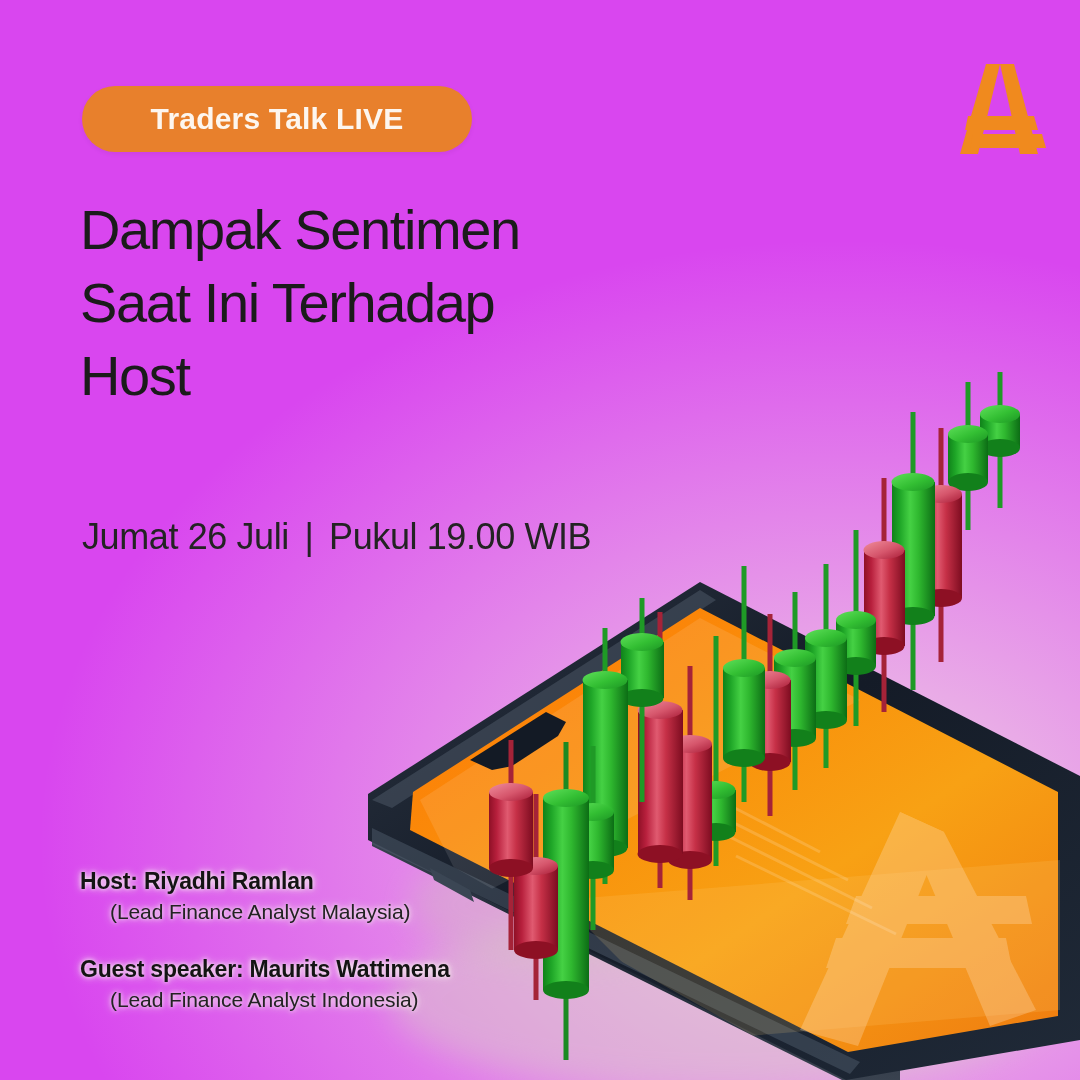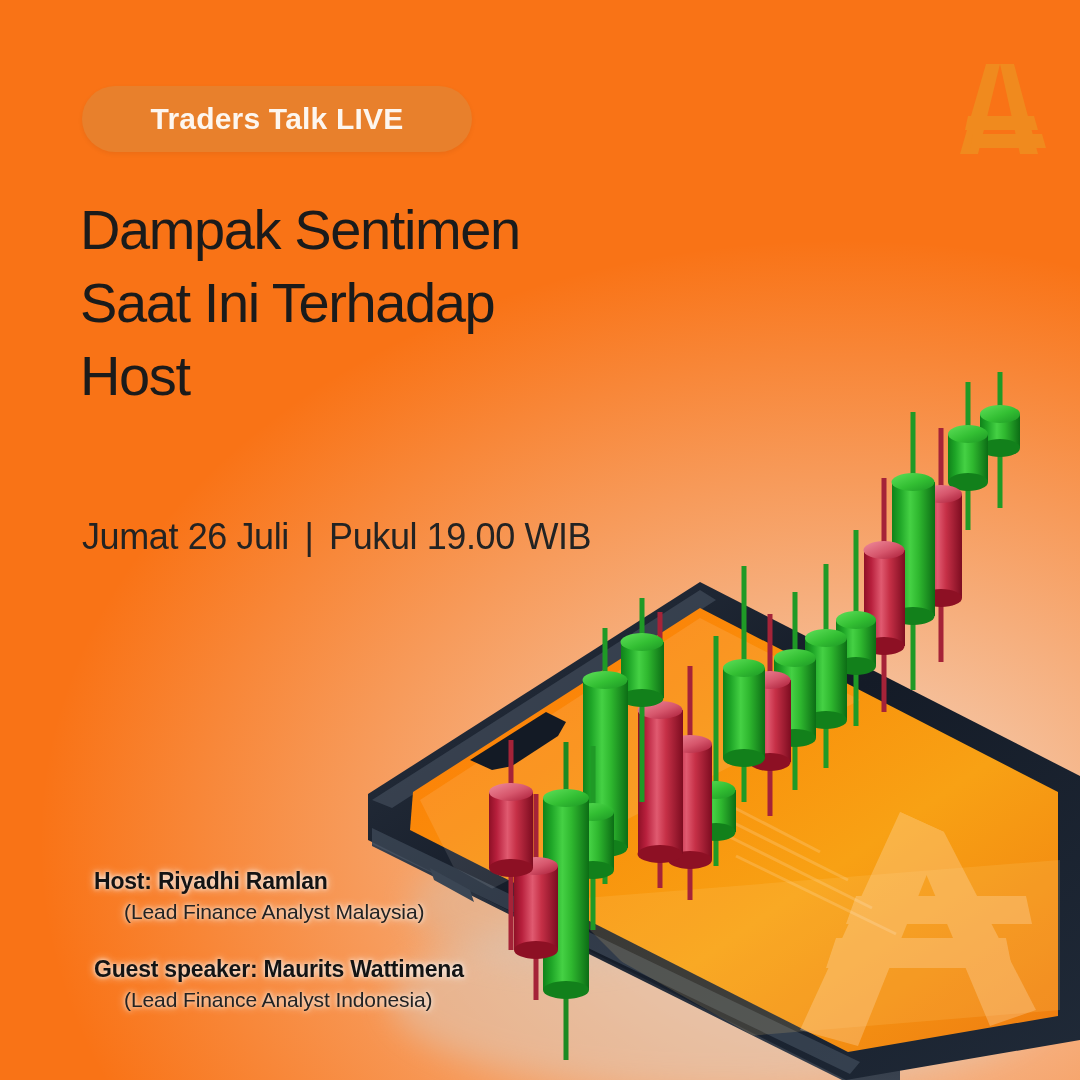--- a/index.html
+++ b/index.html
@@ -1,21 +1,21 @@
 <!DOCTYPE html>
 <html><head>
 <meta charset="utf-8">
 <style>
   html,body{margin:0;padding:0;}
   body{
     width:1080px;height:1080px;overflow:hidden;position:relative;
     background:#faf5f1;
     font-family:"Liberation Sans","DejaVu Sans",sans-serif;
   }
-  #stage{position:absolute;inset:0;width:1080px;height:1080px;overflow:hidden;background:#f97316;}
+  #stage{position:absolute;inset:0;width:1080px;height:1080px;overflow:hidden;background:#d946ef;}
 
   
   .bg-glow{position:absolute;inset:0;
     background:radial-gradient(120% 90% at 78% 78%, rgba(243,233,226,.85) 0%, rgba(250,245,241,0) 62%);}
 
   
   .pill{
     position:absolute;left:82px;top:86px;width:390px;height:66px;
     border-radius:33px;background:#e8802c;
     display:flex;align-items:center;justify-content:center;
@@ -29,21 +29,21 @@
     display:block;color:#1b1b1b;font-weight:normal;font-size:56px;line-height:1.3;
     letter-spacing:-1.4px;white-space:nowrap;
   }
   .subhead{
     position:absolute;left:82px;top:516px;
     color:#232323;font-size:36px;font-weight:400;letter-spacing:-.4px;white-space:nowrap;
   }
   .subhead .divider{color:#232323;font-weight:300;padding:0 6px;}
 
   
-  .credits{position:absolute;left:94px;top:866px;z-index:40;}
+  .credits{position:absolute;left:80px;top:866px;z-index:40;}
   .cred-block{margin-bottom:28px;}
   .cred-name{color:#141414;font-size:23px;font-weight:bold;letter-spacing:-.2px;
     line-height:1.35;white-space:nowrap;
     text-shadow:0 0 9px rgba(250,245,241,.95),0 0 4px rgba(250,245,241,.9);}
   .cred-role{color:#232323;font-size:21px;font-weight:400;letter-spacing:-.1px;
     line-height:1.4;white-space:nowrap;
     text-shadow:0 0 9px rgba(250,245,241,.95),0 0 4px rgba(250,245,241,.9);margin-left:30px;}
 
   
   .logo{position:absolute;right:30px;top:58px;width:108px;height:100px;}

